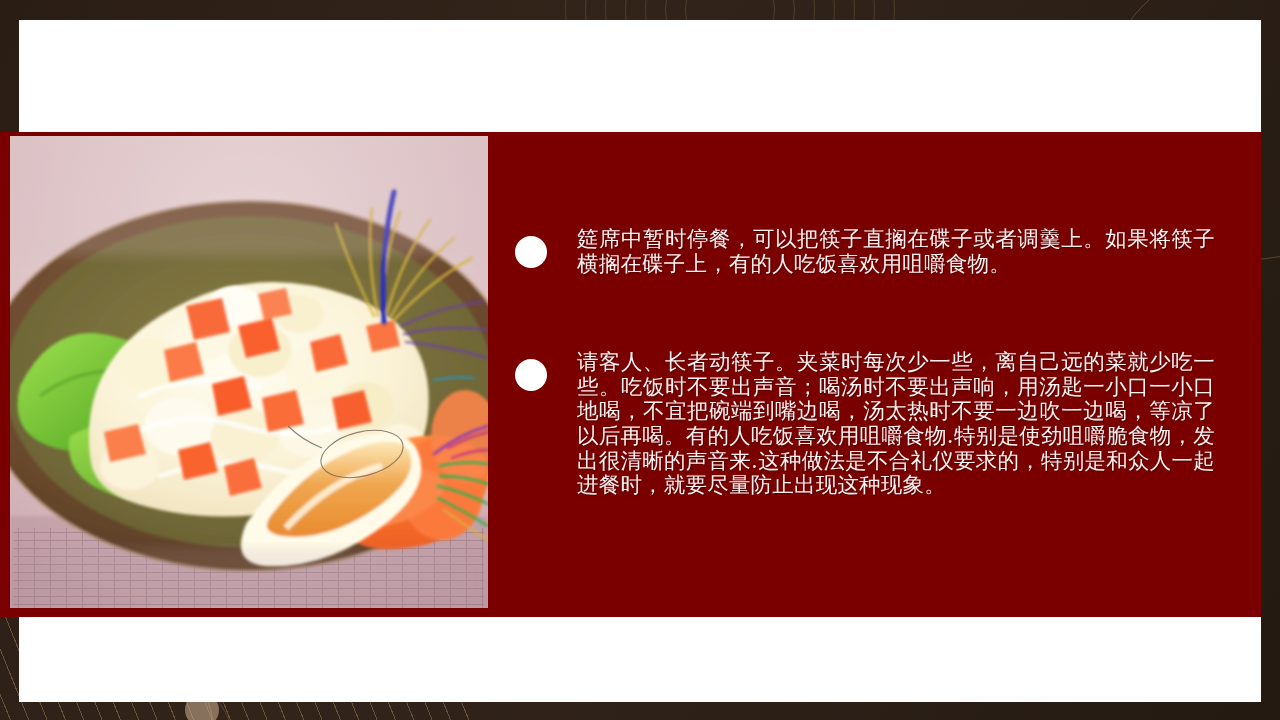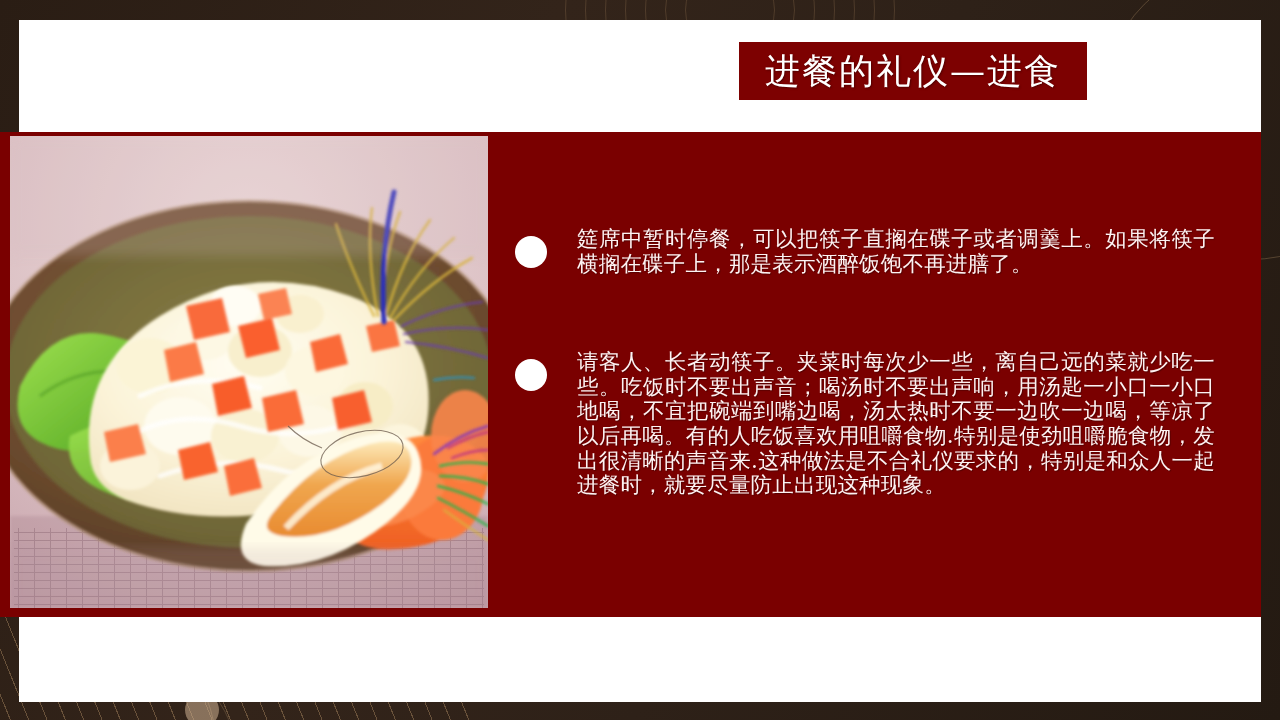--- a/index.html
+++ b/index.html
@@ -199,23 +199,20 @@
     <span style="width:330px;height:330px"></span>
   </div>
   <div class="deco-arc-br"></div>
   <div class="deco-hatch"></div>
   <div class="deco-arc-bl"></div>
   <div class="deco-arc-bl2"></div>
   <div class="deco-dot"></div>
 
   <div class="canvas"></div>
 
-  <div class="title-box">
-    <span class="title-text">进餐的礼仪—进食</span>
-  </div>
 
   <div class="red-band">
 
     <div class="photo">
       <svg class="photo-svg" viewBox="0 0 478 472" preserveAspectRatio="xMidYMid slice">
         <defs>
           <radialGradient id="cloth" cx="50%" cy="20%" r="95%">
             <stop offset="0%" stop-color="#eedcdc"></stop>
             <stop offset="55%" stop-color="#ddc3c6"></stop>
             <stop offset="100%" stop-color="#c7a4ac"></stop>
@@ -427,21 +424,21 @@
         </g>
 
         <rect x="0" y="0" width="478" height="120" fill="#d7bcc0" opacity="0.22" filter="url(#soft4)"></rect>
         <rect x="0" y="412" width="478" height="60" fill="#b89aa4" opacity="0.18" filter="url(#soft4)"></rect>
       </svg>
     </div>
 
     <div class="bullets">
       <div class="bullet-row">
         <div class="bullet-dot"></div>
-        <div class="bullet-text">筵席中暂时停餐，可以把筷子直搁在碟子或者调羹上。如果将筷子横搁在碟子上，那是表示酒醉饭饱不再进膳了。</div>
+        <div class="bullet-text">筵席中暂时停餐，可以把筷子直搁在碟子或者调羹上。如果将筷子横搁在碟子上，有的人吃饭喜欢用咀嚼食物。</div>
       </div>
       <div class="bullet-row">
         <div class="bullet-dot"></div>
         <div class="bullet-text">请客人、长者动筷子。夹菜时每次少一些，离自己远的菜就少吃一些。吃饭时不要出声音；喝汤时不要出声响，用汤匙一小口一小口地喝，不宜把碗端到嘴边喝，汤太热时不要一边吹一边喝，等凉了以后再喝。有的人吃饭喜欢用咀嚼食物.特别是使劲咀嚼脆食物，发出很清晰的声音来.这种做法是不合礼仪要求的，特别是和众人一起进餐时，就要尽量防止出现这种现象。</div>
       </div>
     </div>
 
   </div>
 </div>
 

